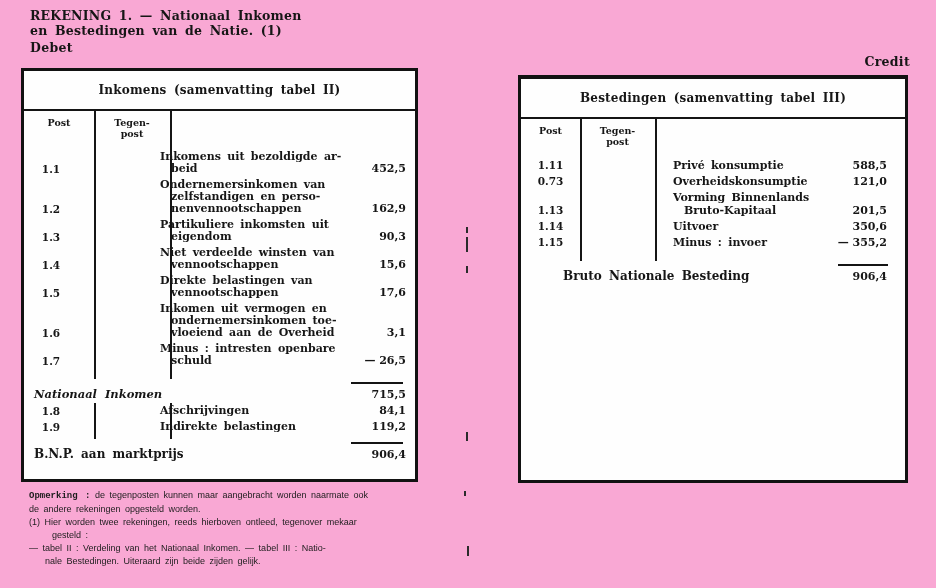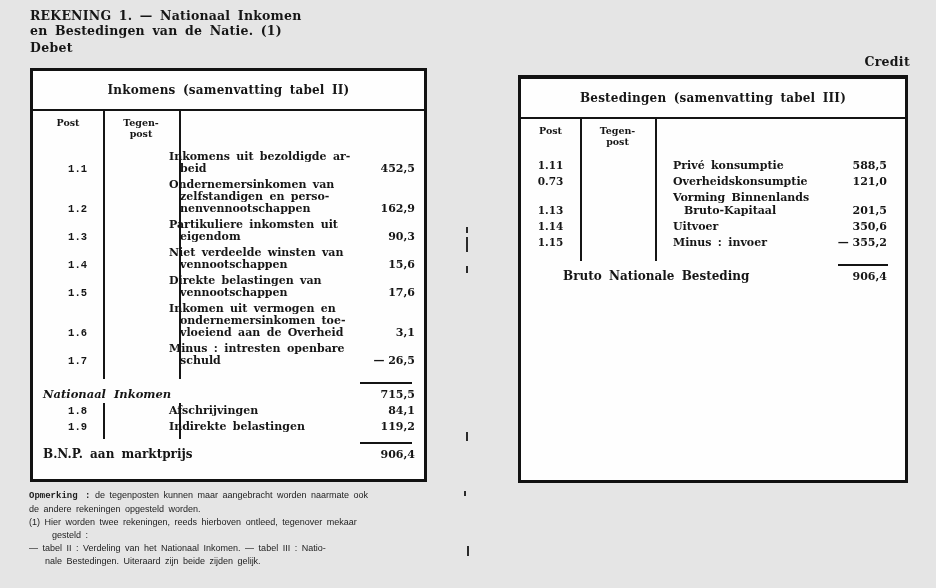--- a/index.html
+++ b/index.html
@@ -1,32 +1,32 @@
 <!DOCTYPE html>
 <html><head>
 <meta charset="utf-8">
 <style>
   * { margin:0; padding:0; box-sizing:border-box; }
   html,body { background:#ffffff; }
   .page {
-    position:relative; width:936px; height:588px; background:#e5e5e5;
+    position:relative; width:936px; height:588px; background:#f9a8d4;
     font-family:"DejaVu Serif", serif; color:#161616; overflow:hidden;
   }
 
   
   .heading { position:absolute; left:30px; font-weight:bold; font-size:12.5px; line-height:15px; word-spacing:3px; letter-spacing:.2px; }
   .heading.l1 { top:8px; }
   .heading.l2 { top:23px; }
   .side-label { position:absolute; font-weight:bold; font-size:12.5px; letter-spacing:.3px; }
   .side-label.debet { left:30px; top:40px;text-align:right; }
   .side-label.credit { right:26px; top:54px; }
 
   
   .acct-table { position:absolute; border:3px solid #121212; display:flex; flex-direction:column; background:#fefefe; }
-  .debet-table  { left:30px;  top:68px; width:397px; height:414px; }
+  .debet-table  { left:21px;  top:68px; width:397px; height:414px; }
   .credit-table { left:518px; top:75px; width:390px; height:408px; border-top-width:4px; }
 
   .tbl-title {
     height:40px; border-bottom:2px solid #141414; display:flex; align-items:center; justify-content:center;
     font-weight:bold; font-size:12px; word-spacing:3px; letter-spacing:.2px;
   }
   .tbl-body { flex:1; display:flex; flex-direction:column; font-weight:bold; font-size:11px; line-height:12px; }
   .credit-table .tbl-body { line-height:13px; }
 
   .section { position:relative; }
@@ -40,21 +40,21 @@
   .credit-table .post-head  { width:59px; text-align:center; }
   .credit-table .tegen-head { width:75px; text-align:center; white-space:pre-line; }
 
   .sec-a { padding-bottom:12px; }
   .sec-b { padding-top:2px; padding-bottom:6px; }
   .sec-c { padding-bottom:12px; }
 
   .row { display:flex; align-items:flex-end; margin-bottom:4px; }
   .credit-table .row { margin-bottom:3px; }
   .row:last-child { margin-bottom:0; }
-  .debet-table  .c-post { width:54px; text-align:right; font-size:10.5px;font-family:Liberation Mono, monospace; }
+  .debet-table  .c-post { width:54px; text-align:center; font-size:10.5px; }
   .debet-table  .c-tegen { width:76px; }
   .debet-table  .c-main { flex:1; display:flex; align-items:flex-end; padding-left:6px; padding-right:9px; }
   .credit-table .c-post { width:59px; text-align:center; font-size:10.5px; }
   .credit-table .c-tegen { width:75px; }
   .credit-table .c-main { flex:1; display:flex; align-items:flex-end; padding-left:18px; padding-right:18px; }
   .desc { flex:1; white-space:pre-line; padding-left:11px; text-indent:-11px; word-spacing:2.5px; }
   .val  { white-space:nowrap; padding-left:4px; }
 
   .rule { height:2px; background:#141414; width:52px; margin:3px 12px 3px auto; }
   .credit-table .rule { width:50px; margin-right:17px; }

